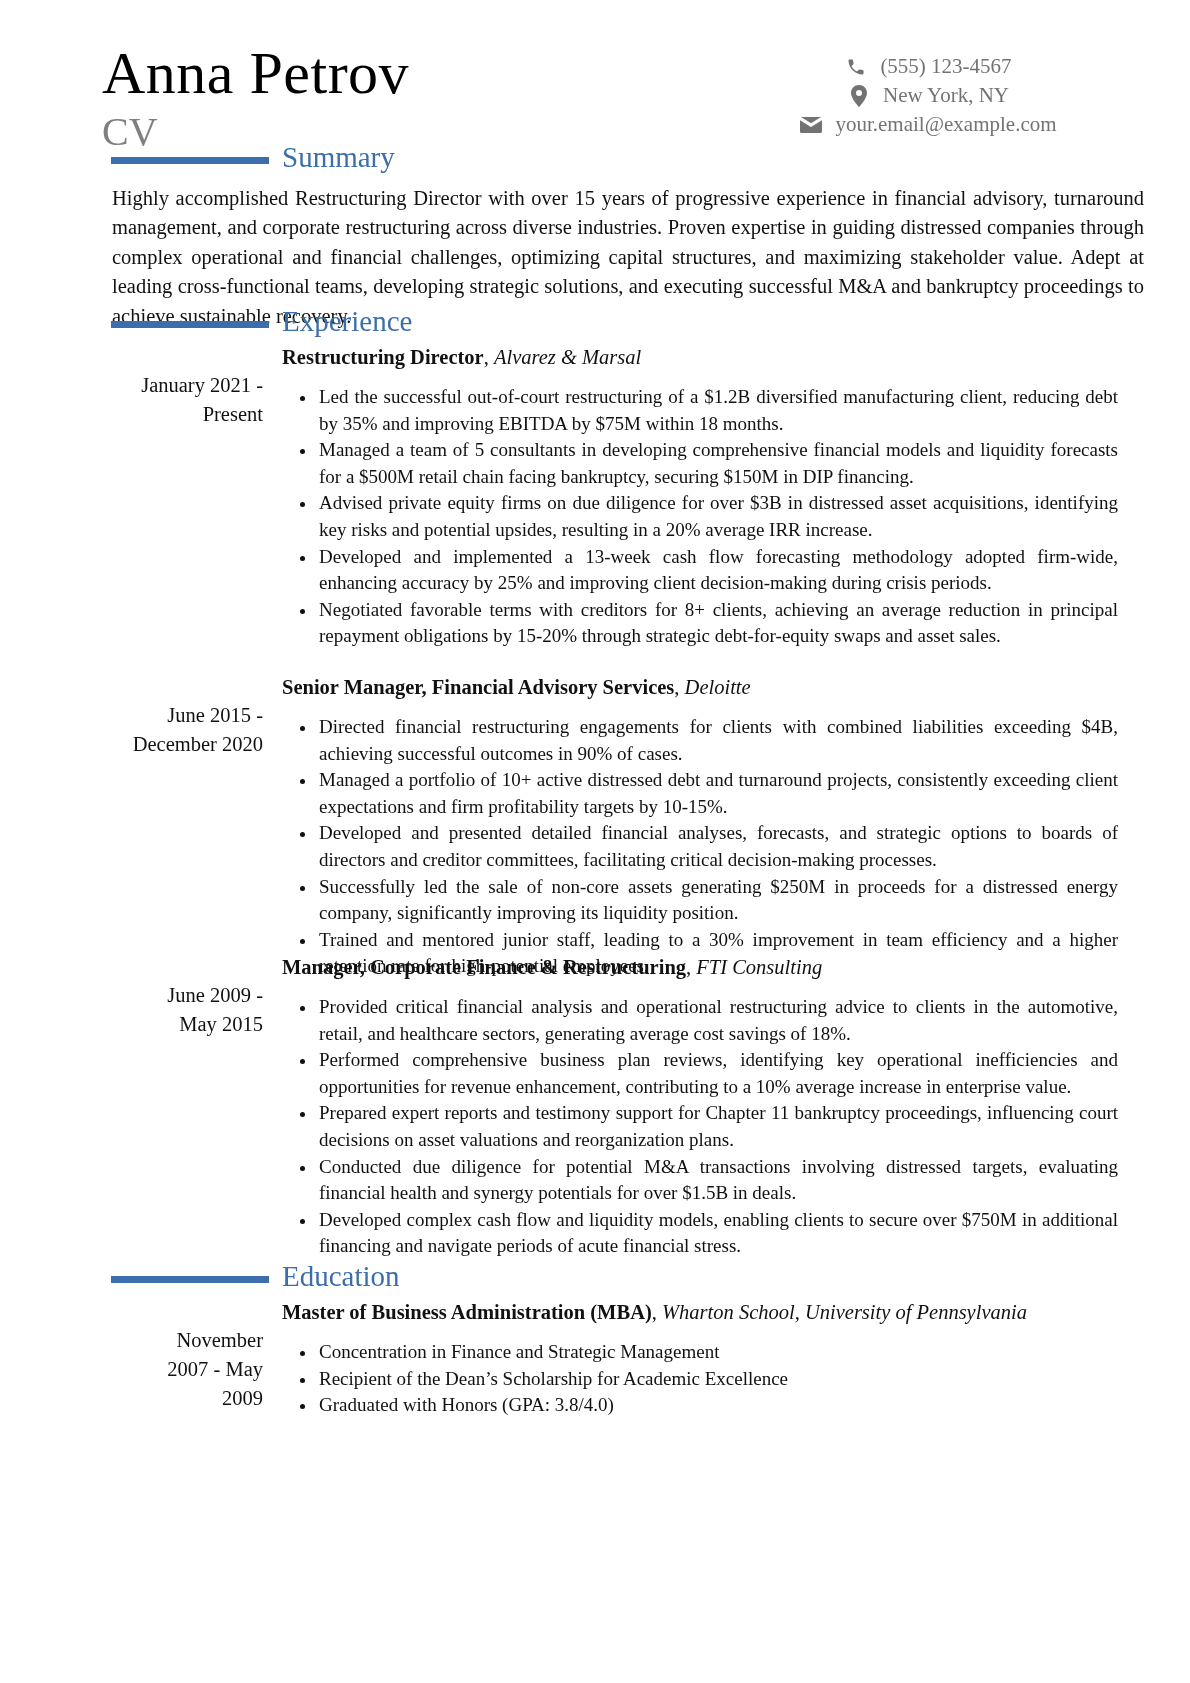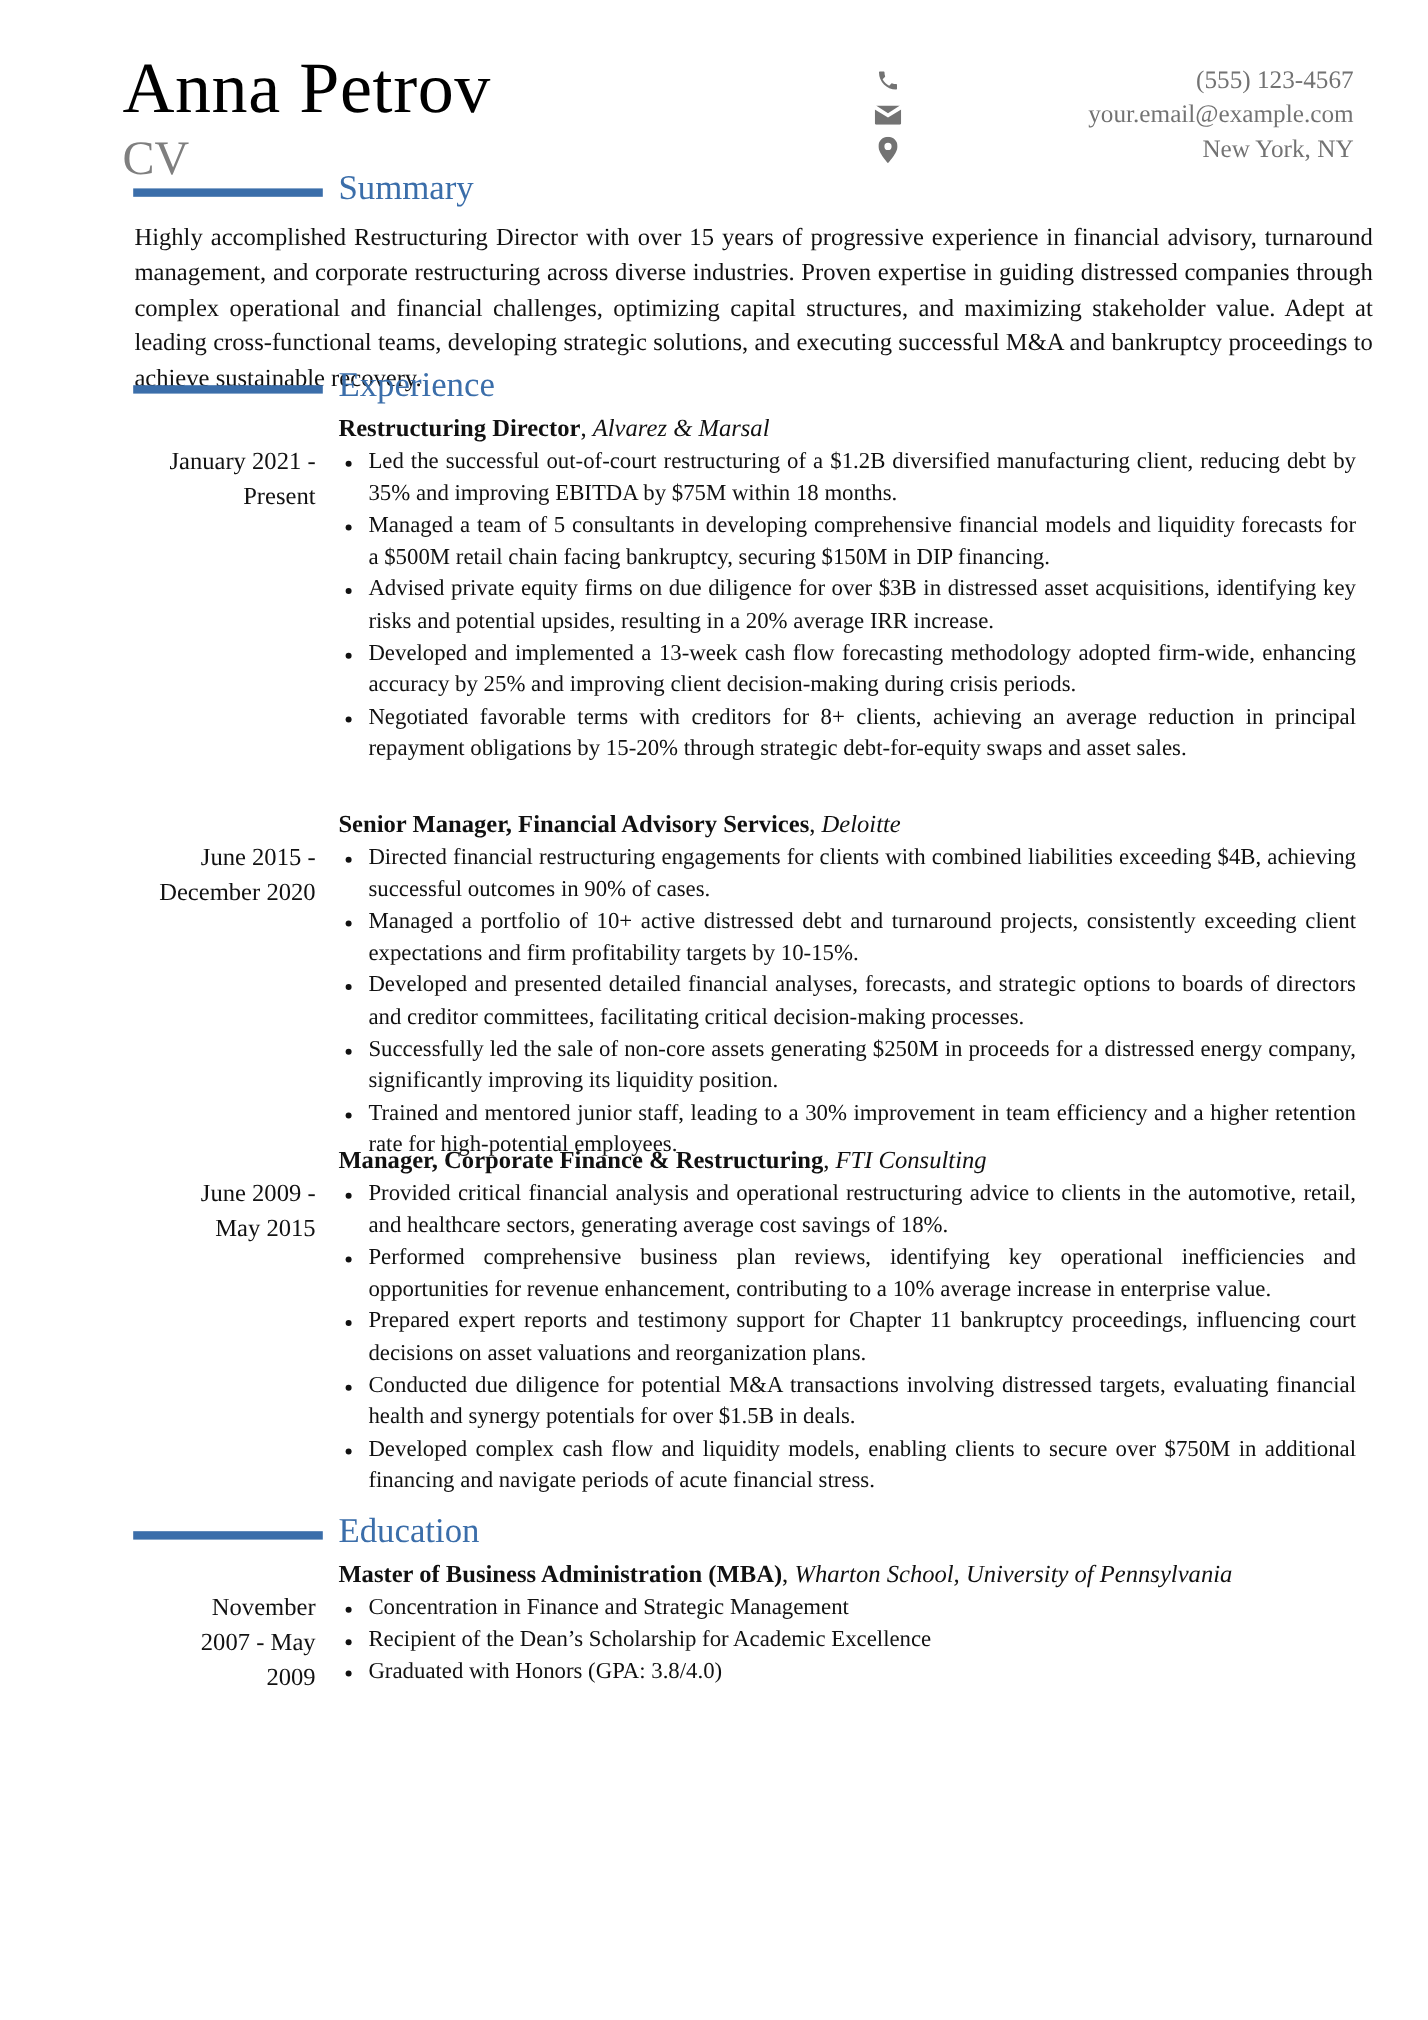--- a/index.html
+++ b/index.html
@@ -20,21 +20,21 @@
     position: absolute; left: 86px; top: 108px;
     font-family: "Liberation Serif", serif;
     font-size: 40px; line-height: 48px; color: #7f7f7f;
   }
   .contact {
     position: absolute; right: 78px; top: 52px; width: 400px;
     font-family: "Liberation Serif", serif;
     font-size: 21px; color: #737373;
   }
   .contact-row {
-    display: flex; justify-content: space-between; align-items: center;
+    display: flex; justify-content: center; align-items: center;
     height: 29px; line-height: 29px;
   }
   .contact-row .icon { display: inline-flex; width: 24px; height: 22px; margin-right: 12px; align-items: center; justify-content: center; }
   .contact-row .icon svg { fill: #737373; }
 
   
   .section-head { position: absolute; left: 95px; width: 1000px; height: 34px; }
   .section-head .bar {
     position: absolute; left: 0; top: 15px; width: 158px; height: 7px; background: #3b6eaa;
   }
@@ -58,21 +58,21 @@
     font-family: "Liberation Serif", serif;
     font-size: 20.5px; line-height: 29px; color: #111; margin-top: 28px;
   }
   .entry .body { position: absolute; left: 266px; width: 848px; }
   .entry .heading {
     font-family: "Liberation Serif", serif;
     font-size: 20.5px; line-height: 29px; color: #111;
   }
   .entry .heading .role { font-weight: bold; }
   .entry .heading .org { font-style: italic; }
-  .entry ul { margin: 0; padding: 0; list-style: none; }
+  .entry ul { margin: 12px; padding: 0; list-style: none; }
   .entry li {
     position: relative; padding-left: 25px;
     font-family: "Liberation Serif", serif;
     font-size: 19px; line-height: 26.6px; color: #111; text-align: justify;
   }
   .entry li::before {
     content: ""; position: absolute; left: 6px; top: 12px;
     width: 5px; height: 5px; border-radius: 50%; background: #111;
   }
 </style>
@@ -88,34 +88,34 @@
     <div class="contact-row">
       <span class="icon">
         <svg width="20" height="20" viewBox="0 0 24 24">
             <path d="M6.6 10.8c1.4 2.8 3.8 5.1 6.6 6.6l2.2-2.2c.3-.3.7-.4 1-.2 1.1.4 2.3.6 3.6.6.6 0 1 .4 1 1V20c0 .6-.4 1-1 1C10.6 21 3 13.4 3 4c0-.6.4-1 1-1h3.5c.6 0 1 .4 1 1 0 1.3.2 2.5.6 3.6.1.3 0 .7-.2 1L6.6 10.8z"></path>
           </svg>
       </span>
       <span>(555) 123-4567</span>
     </div>
     <div class="contact-row">
       <span class="icon">
+        <svg width="16" height="22" viewBox="0 0 16 22">
+            <path d="M8 0C3.6 0 0 3.5 0 7.9 0 13.5 8 22 8 22s8-8.5 8-14.1C16 3.5 12.4 0 8 0zm0 11a3 3 0 1 1 0-6 3 3 0 0 1 0 6z"></path>
+          </svg>
+      </span>
+      <span>New York, NY</span>
+    </div>
+    <div class="contact-row">
+      <span class="icon">
         <svg width="22" height="16" viewBox="0 0 22 16">
             <path d="M0 1.5V14.5C0 15.3.7 16 1.5 16h19c.8 0 1.5-.7 1.5-1.5V3.2l-11 6.8L0 3.2zM1 0l10 6.3L21 0z"></path>
           </svg>
       </span>
       <span>your.email@example.com</span>
     </div>
-    <div class="contact-row">
-      <span class="icon">
-        <svg width="16" height="22" viewBox="0 0 16 22">
-            <path d="M8 0C3.6 0 0 3.5 0 7.9 0 13.5 8 22 8 22s8-8.5 8-14.1C16 3.5 12.4 0 8 0zm0 11a3 3 0 1 1 0-6 3 3 0 0 1 0 6z"></path>
-          </svg>
-      </span>
-      <span>New York, NY</span>
-    </div>
   </div>
 
   <div class="section-head" style="top:142px;">
     <div class="bar"></div>
     <div class="title">Summary</div>
   </div>
   <div class="summary">Highly accomplished Restructuring Director with over 15 years of progressive experience in financial advisory, turnaround management, and corporate restructuring across diverse industries. Proven expertise in guiding distressed companies through complex operational and financial challenges, optimizing capital structures, and maximizing stakeholder value. Adept at leading cross-functional teams, developing strategic solutions, and executing successful M&amp;A and bankruptcy proceedings to achieve sustainable recovery.</div>
 
   <div class="section-head" style="top:306px;">
     <div class="bar"></div>

